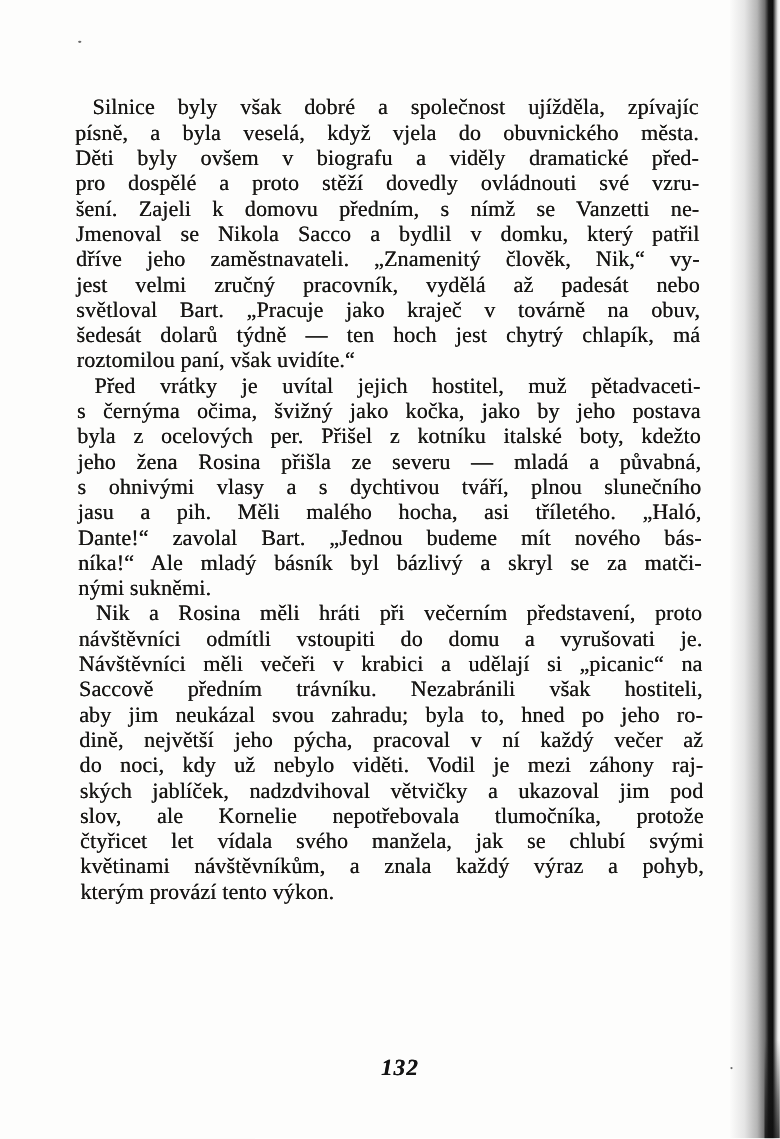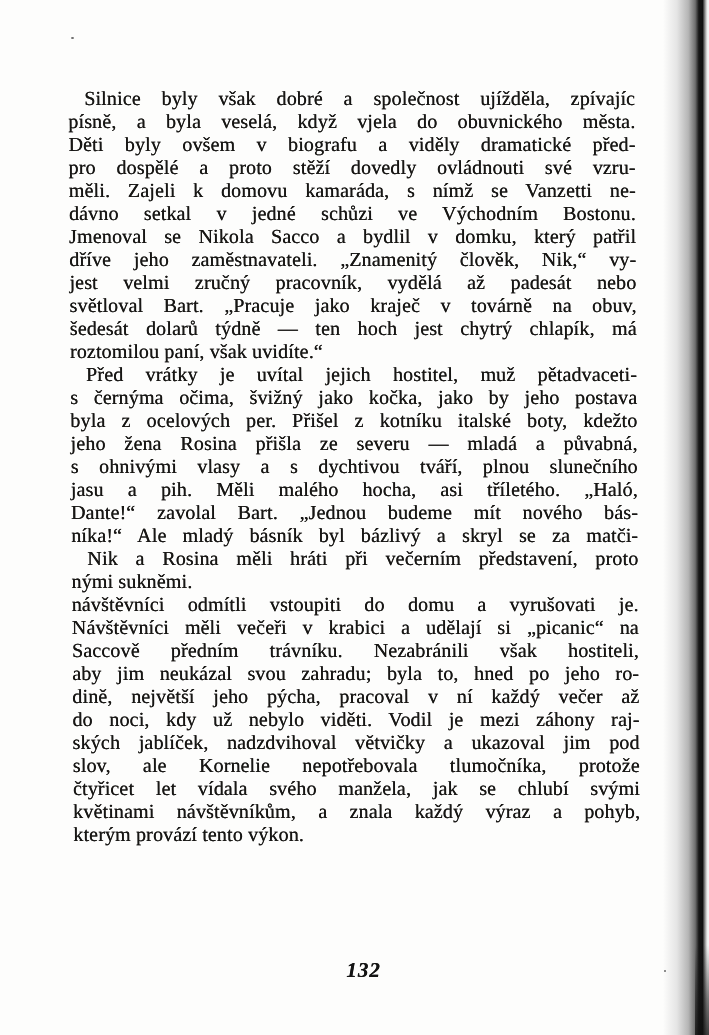--- a/index.html
+++ b/index.html
@@ -93,38 +93,37 @@
 </style>
 </head>
 <body>
 
 <div class="scan-page">
   <div class="text-block">
       <div class="line indent">Silnice byly však dobré a společnost ujížděla, zpívajíc</div>
       <div class="line">písně, a byla veselá, když vjela do obuvnického města.</div>
       <div class="line">Děti byly ovšem v biografu a viděly dramatické před-</div>
       <div class="line">pro dospělé a proto stěží dovedly ovládnouti své vzru-</div>
-      <div class="line">měli. Zajeli k domovu kamaráda, s nímž se Vanzetti ne-</div>
-      <div class="line">dávno setkal v jedné schůzi ve Východním Bostonu.</div>
+      <div class="line">šení. Zajeli k domovu předním, s nímž se Vanzetti ne-</div>
       <div class="line">Jmenoval se Nikola Sacco a bydlil v domku, který patřil</div>
       <div class="line">dříve jeho zaměstnavateli. „Znamenitý člověk, Nik,“ vy-</div>
       <div class="line">jest velmi zručný pracovník, vydělá až padesát nebo</div>
       <div class="line">světloval Bart. „Pracuje jako kraječ v továrně na obuv,</div>
       <div class="line">šedesát dolarů týdně — ten hoch jest chytrý chlapík, má</div>
       <div class="line end">roztomilou paní, však uvidíte.“</div>
       <div class="line indent">Před vrátky je uvítal jejich hostitel, muž pětadvaceti-</div>
       <div class="line">s černýma očima, švižný jako kočka, jako by jeho postava</div>
       <div class="line">byla z ocelových per. Přišel z kotníku italské boty, kdežto</div>
       <div class="line">jeho žena Rosina přišla ze severu — mladá a půvabná,</div>
       <div class="line">s ohnivými vlasy a s dychtivou tváří, plnou slunečního</div>
       <div class="line">jasu a pih. Měli malého hocha, asi tříletého. „Haló,</div>
       <div class="line">Dante!“ zavolal Bart. „Jednou budeme mít nového bás-</div>
       <div class="line">níka!“ Ale mladý básník byl bázlivý a skryl se za matči-</div>
+      <div class="line end">nými sukněmi.</div>
       <div class="line indent">Nik a Rosina měli hráti při večerním představení, proto</div>
-      <div class="line end">nými sukněmi.</div>
       <div class="line">návštěvníci odmítli vstoupiti do domu a vyrušovati je.</div>
       <div class="line">Návštěvníci měli večeři v krabici a udělají si „picanic“ na</div>
       <div class="line">Saccově předním trávníku. Nezabránili však hostiteli,</div>
       <div class="line">aby jim neukázal svou zahradu; byla to, hned po jeho ro-</div>
       <div class="line">dině, největší jeho pýcha, pracoval v ní každý večer až</div>
       <div class="line">do noci, kdy už nebylo viděti. Vodil je mezi záhony raj-</div>
       <div class="line">ských jablíček, nadzdvihoval větvičky a ukazoval jim pod</div>
       <div class="line">slov, ale Kornelie nepotřebovala tlumočníka, protože</div>
       <div class="line">čtyřicet let vídala svého manžela, jak se chlubí svými</div>
       <div class="line">květinami návštěvníkům, a znala každý výraz a pohyb,</div>

